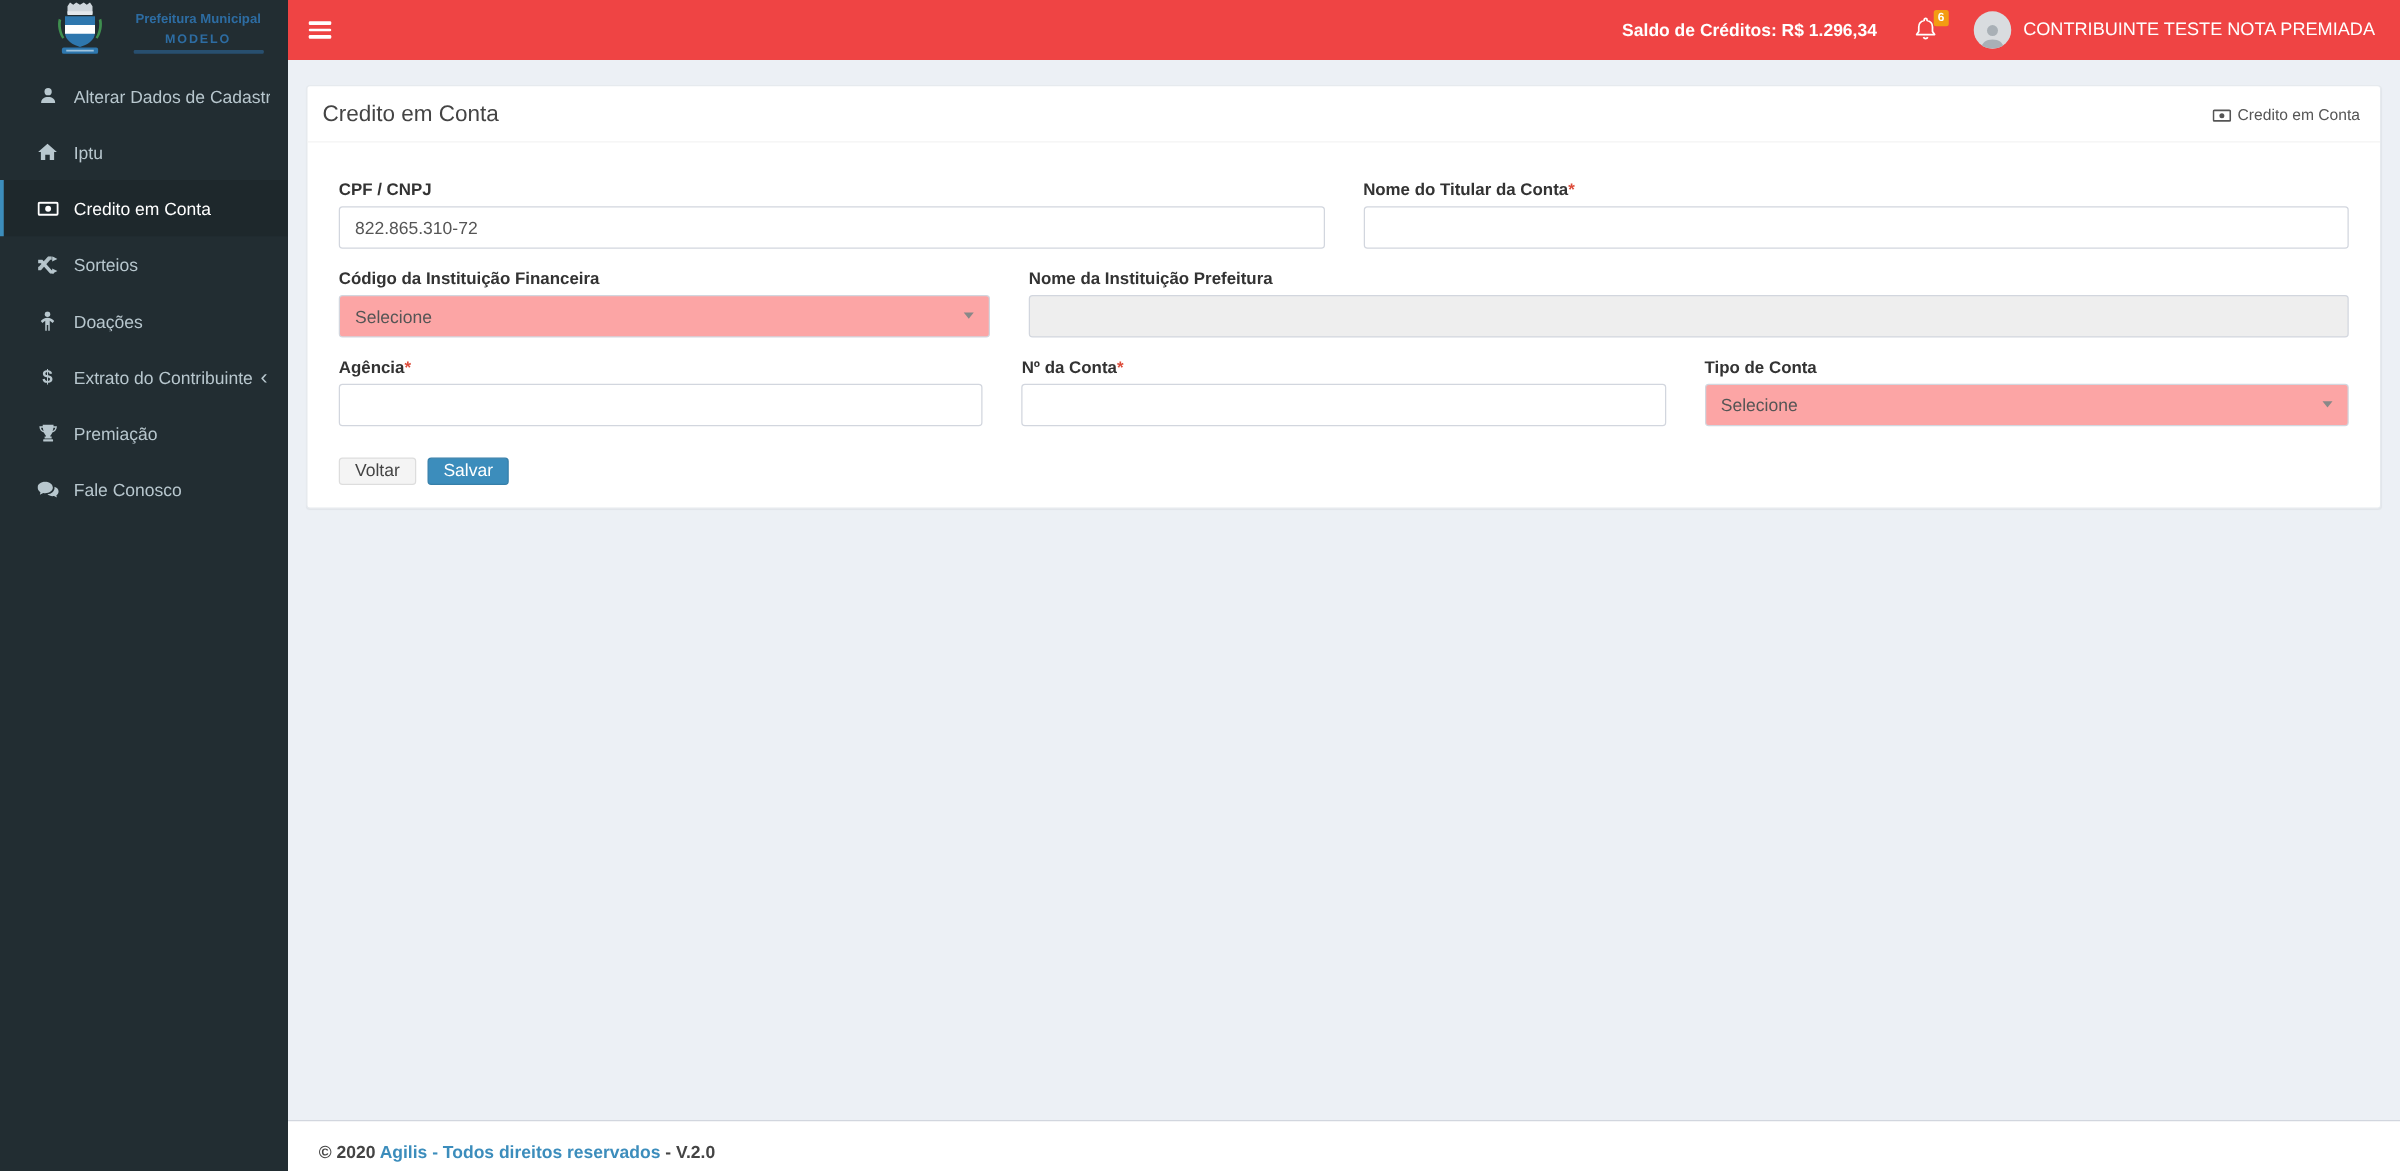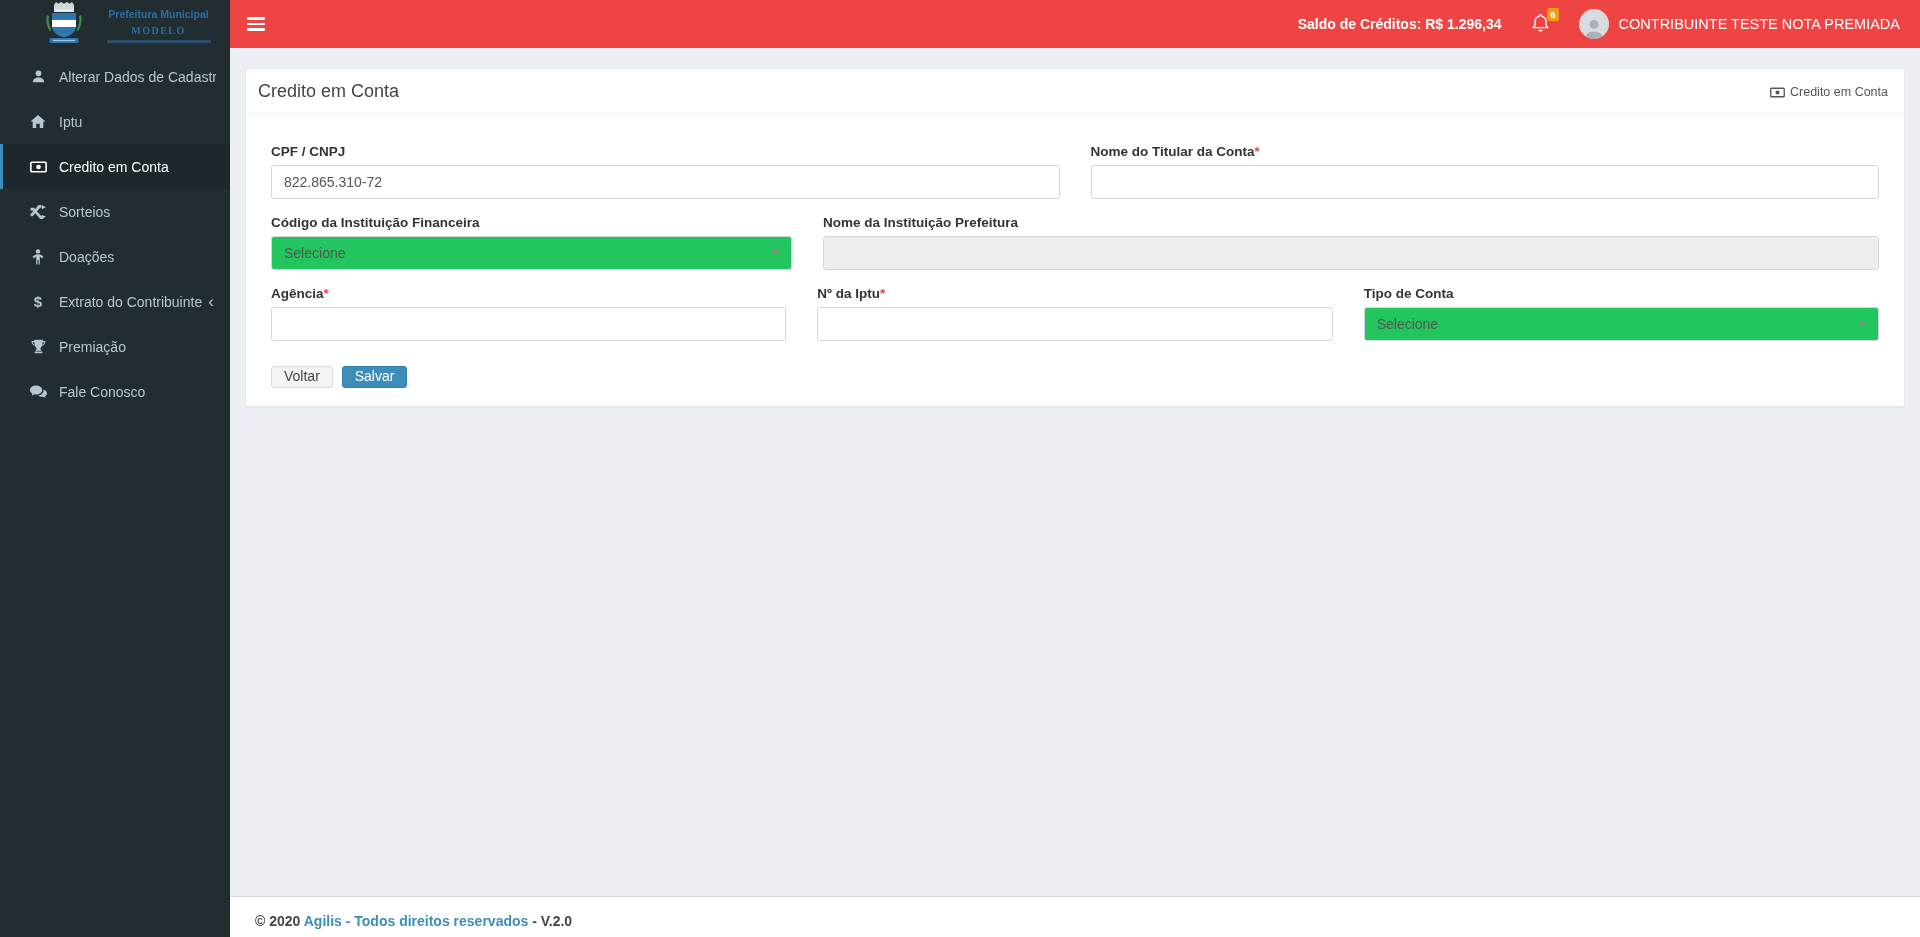--- a/index.html
+++ b/index.html
@@ -15,21 +15,21 @@
   .sidebar {
     position:fixed; top:0; left:0; bottom:0; width:230px;
     background:#222d32; z-index:20;
   }
   .logo {
     height:48px; display:flex; align-items:center;
     padding:2px 6px 2px 44px; gap:9px; background:#222d32;
   }
   .logo-textwrap { flex:1; text-align:center; line-height:1.15; }
   .logo-line1 { font-size:10.5px; font-weight:bold; color:#2d6ca2; }
-  .logo-line2 { font-size:10px; font-weight:bold; color:#2d6ca2; letter-spacing:1.5px;font-family:Liberation Serif, serif; }
+  .logo-line2 { font-size:10px; font-weight:bold; color:#2d6ca2; letter-spacing:1.5px; }
   .logo-subline { height:3px; width:104px; margin:3px auto 0; background:#2d6ca2; opacity:.55; border-radius:1px; }
 
   .menu { list-style:none; padding-top:6px; }
   .menu-item a {
     display:flex; align-items:center; height:45px;
     padding:0 14px 0 24px; color:#b8c7ce; text-decoration:none;
     font-size:14px; border-left:3px solid transparent; cursor:pointer;
   }
   .menu-item.active a {
     background:#1e282c; color:#fff; border-left-color:#3c8dbc;
@@ -101,21 +101,21 @@
   .req { color:#dd4b39; font-weight:bold; }
   .form-control {
     width:100%; height:34px; padding:6px 12px;
     font-size:14px; color:#555; background:#fff;
     border:1px solid #d2d6de; border-radius:3px;
     font-family:"Liberation Sans",sans-serif; outline:none;
   }
   .form-control[disabled] { background:#eee; cursor:not-allowed; }
   .select-box {
     width:100%; height:34px; padding:6px 12px;
-    border:1px solid #d2d6de; border-radius:3px; background:#22c55e;
+    border:1px solid #d2d6de; border-radius:3px; background:#fca5a5;
     display:flex; align-items:center; justify-content:space-between;
     font-size:14px; color:#555; cursor:pointer;
   }
   .caret-down {
     width:0; height:0; border-left:4.5px solid transparent;
     border-right:4.5px solid transparent; border-top:5px solid #888;
   }
 
   .btn-row { margin-top:25px; padding-bottom:4px; }
   .btn {
@@ -318,21 +318,21 @@
               <input class="form-control" type="text" disabled="" value="" style="">
             </div>
           </div>
 
           <div class="form-row row-3">
             <div class="form-group">
               <label><span>Agência</span><span class="req">*</span></label>
               <input class="form-control" type="text" value="" style="">
             </div>
             <div class="form-group">
-              <label><span>Nº da Iptu</span><span class="req">*</span></label>
+              <label><span>Nº da Conta</span><span class="req">*</span></label>
               <input class="form-control" type="text" value="" style="">
             </div>
             <div class="form-group">
               <label>Tipo de Conta</label>
               <div class="select-box">
                 <span>Selecione</span>
                 <span class="caret-down"></span>
               </div>
             </div>
           </div>

